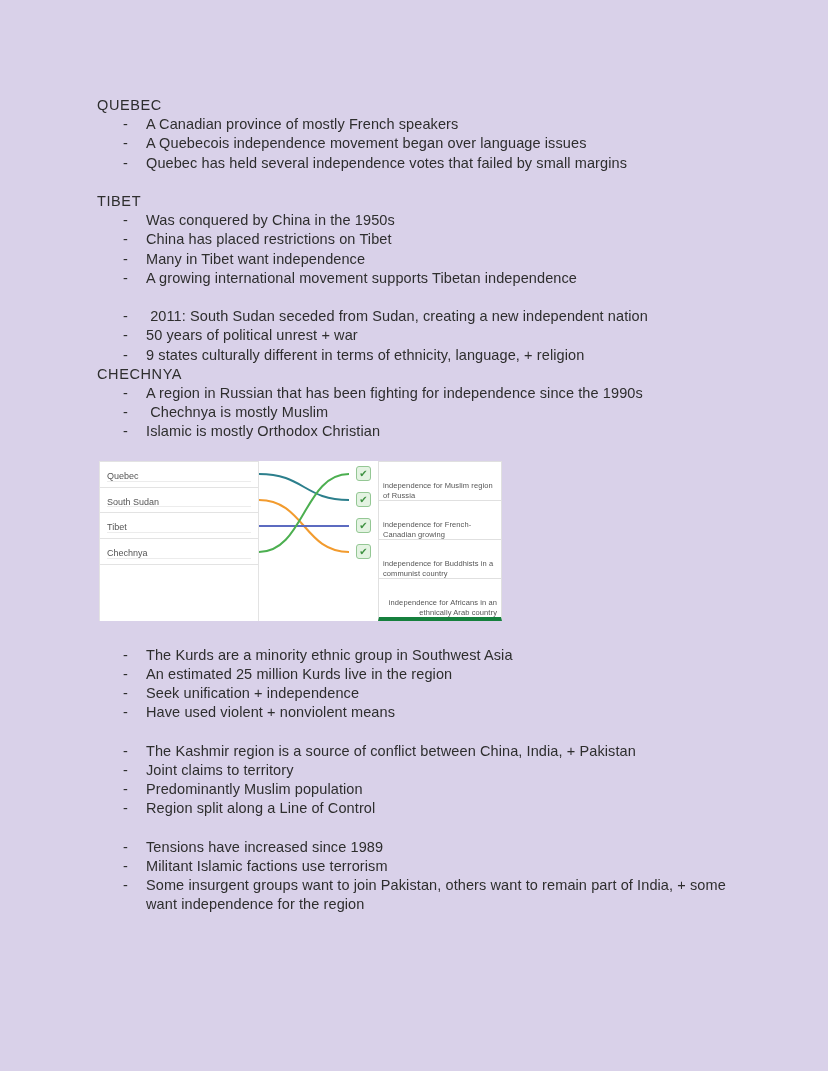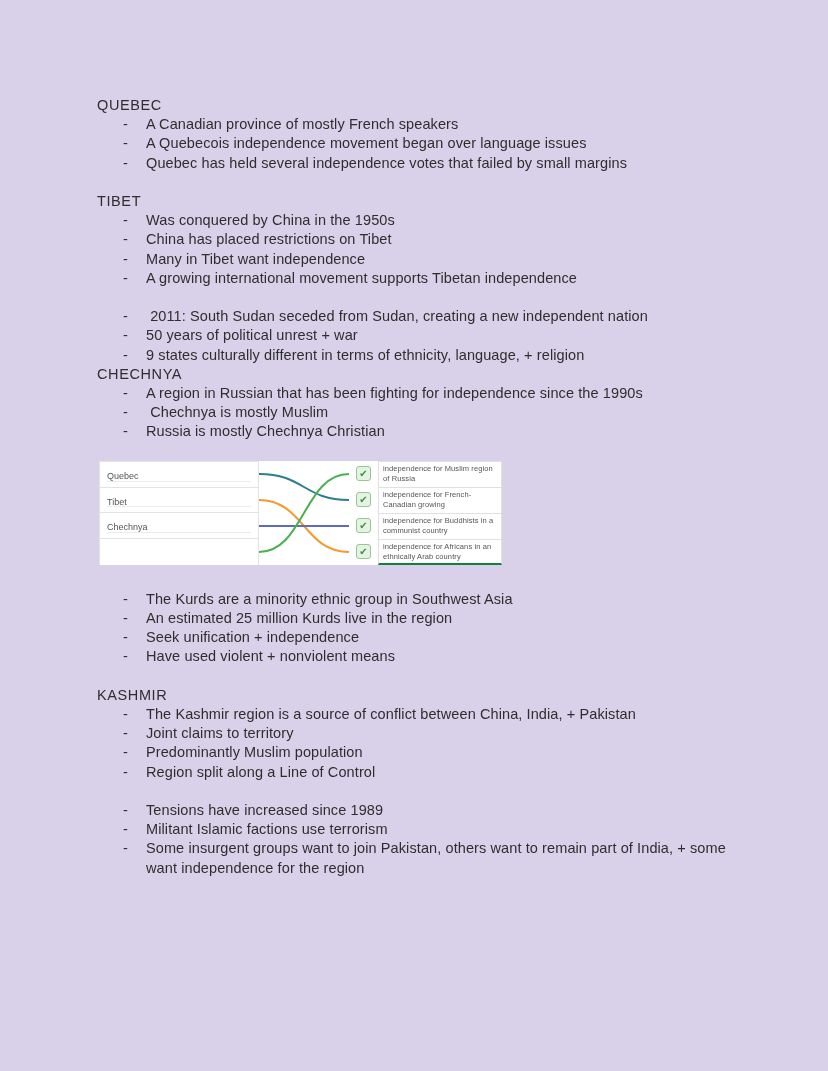--- a/index.html
+++ b/index.html
@@ -97,28 +97,28 @@
     border-radius: 3px;
     font-size: 10px;
     line-height: 13px;
     text-align: center;
   }
   .m-answers { width: 124px; }
   .m-answer {
     height: 26px;
     border: 1px solid #e0e0e0;
     border-bottom: none;
-    padding: 2px 4px;
+    padding: 19px 4px;
     font-size: 7.5px;
     line-height: 1.35;
     color: #555;
     background: #fff;
     overflow: hidden;
   }
-  .m-answer:last-child { border-bottom: 2px solid #15803d; }
+  .m-answer:last-child { border-bottom: 4px solid #15803d; text-align: right; }
 </style>
 </head>
 <body style="background: rgb(217, 209, 233);">
 
 <div class="page">
   <div class="content" id="content" style="color: rgb(46, 46, 46);">
       <section class="note-section">
         <div class="heading">QUEBEC</div>
         <div class="bullet">
           <span class="dash">-</span>
@@ -171,26 +171,27 @@
         <div class="bullet">
           <span class="dash">-</span>
           <span class="bullet-text">A region in Russian that has been fighting for independence since the 1990s</span>
         </div>
         <div class="bullet">
           <span class="dash">-</span>
           <span class="bullet-text"> Chechnya is mostly Muslim</span>
         </div>
         <div class="bullet">
           <span class="dash">-</span>
-          <span class="bullet-text">Russia is mostly Chechnya Christian</span>
+          <span class="bullet-text">Islamic is mostly Orthodox Christian</span>
         </div>
       </section>
       <div class="matching">
         <div class="m-left">
           <div class="m-left-row"><span class="m-left-label">Quebec</span></div>
+          <div class="m-left-row"><span class="m-left-label">South Sudan</span></div>
           <div class="m-left-row"><span class="m-left-label">Tibet</span></div>
           <div class="m-left-row"><span class="m-left-label">Chechnya</span></div>
         </div>
         <div class="m-mid"><svg viewBox="0 0 90 104" width="90" height="104">
             <path d="M 0 13 C 45 13, 45 39, 90 39" fill="none" stroke="#2c7f8c" stroke-width="2"></path>
             <path d="M 0 39 C 45 39, 45 91, 90 91" fill="none" stroke="#f29b2e" stroke-width="2"></path>
             <path d="M 0 65 C 45 65, 45 65, 90 65" fill="none" stroke="#5c6bc0" stroke-width="2"></path>
             <path d="M 0 91 C 45 91, 45 13, 90 13" fill="none" stroke="#4caf50" stroke-width="2"></path>
           </svg></div>
         <div class="m-checks">
@@ -226,21 +227,20 @@
         <div class="bullet">
           <span class="dash">-</span>
           <span class="bullet-text">Seek unification + independence</span>
         </div>
         <div class="bullet">
           <span class="dash">-</span>
           <span class="bullet-text">Have used violent + nonviolent means</span>
         </div>
       </section>
       <section class="note-section">
-        <div class="heading">KASHMIR</div>
         <div class="bullet">
           <span class="dash">-</span>
           <span class="bullet-text">The Kashmir region is a source of conflict between China, India, + Pakistan</span>
         </div>
         <div class="bullet">
           <span class="dash">-</span>
           <span class="bullet-text">Joint claims to territory</span>
         </div>
         <div class="bullet">
           <span class="dash">-</span>

